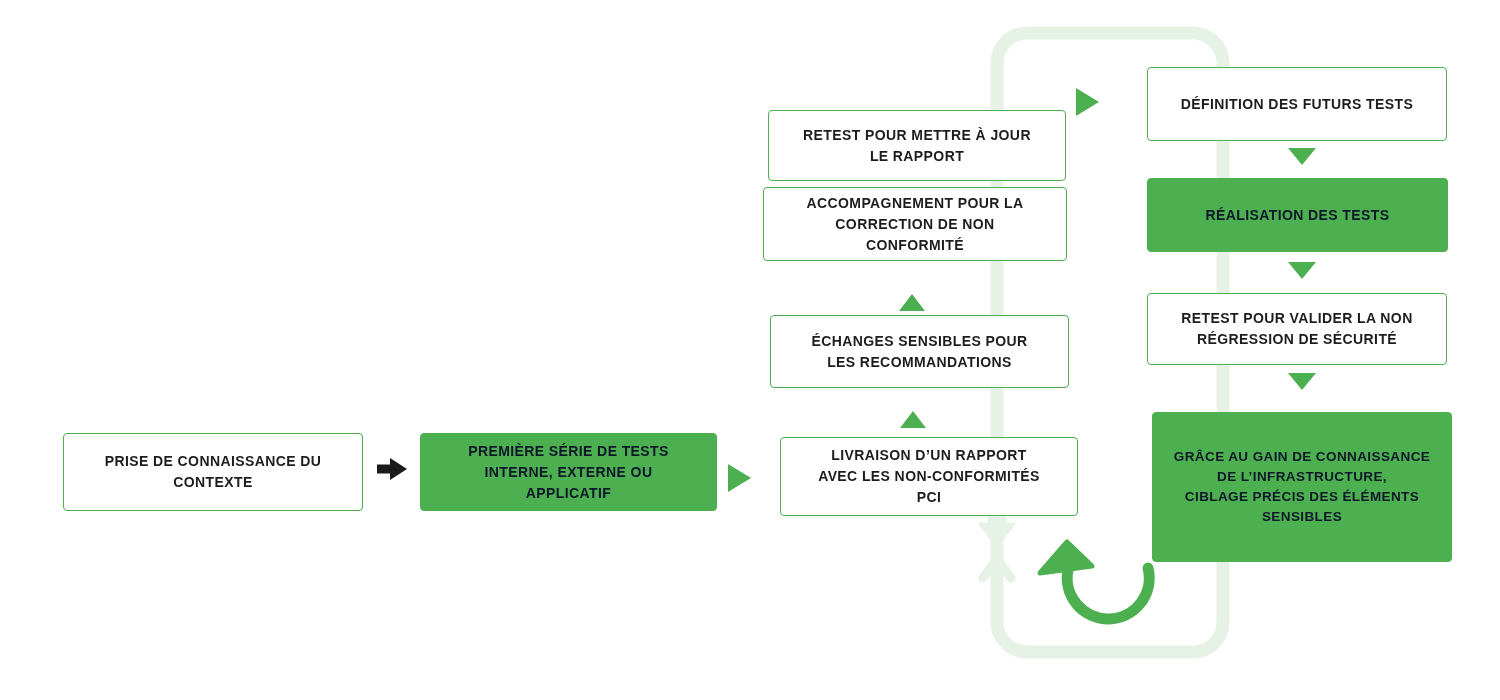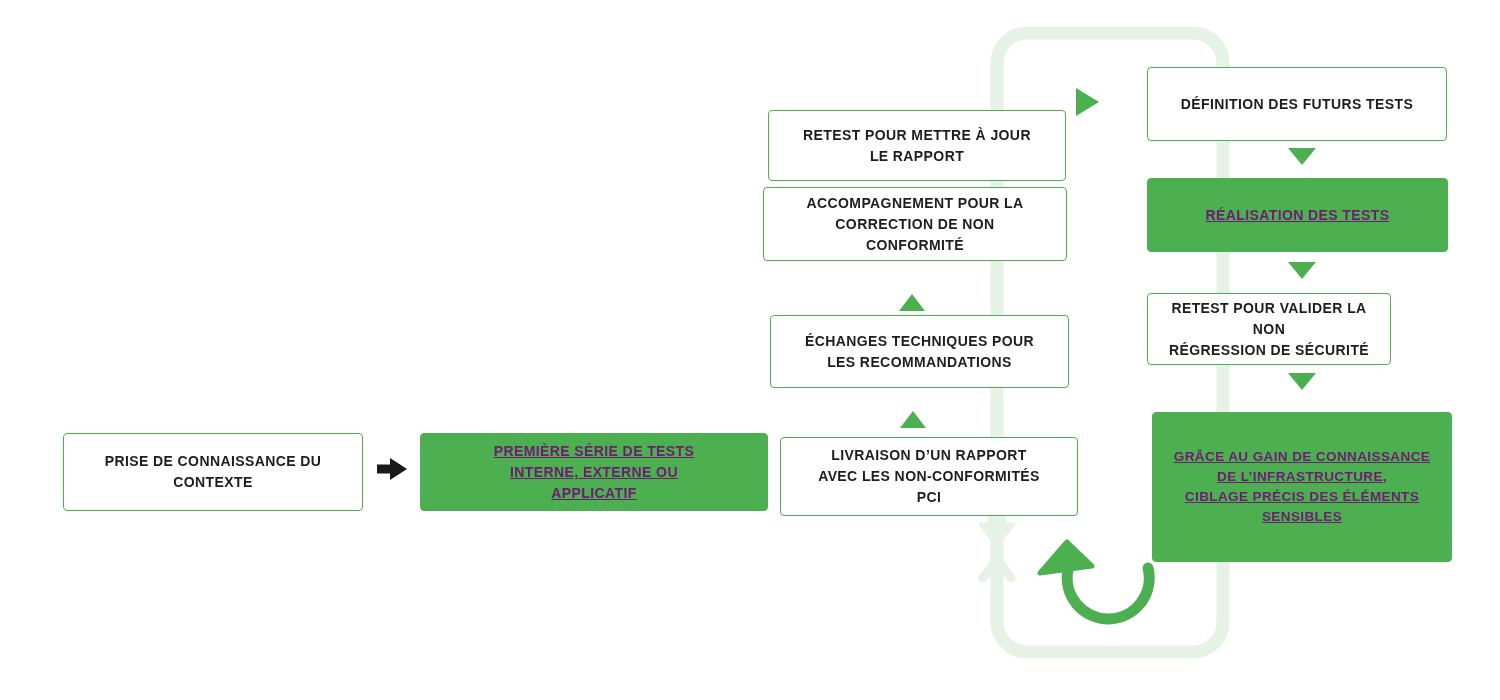--- a/index.html
+++ b/index.html
@@ -38,22 +38,21 @@
     padding: 3px 8px;
   }
   .node.outline {
     background: #ffffff;
     border: 1.5px solid #4caf50;
     color: #1d1d1d;
   }
   .node.filled {
     background: #4caf50;
     border: 1.5px solid #4caf50;
-    color: #701a75;
-    text-decoration: underline;
+    color: #0f172a;
   }
 
   .tri {
     position: absolute;
     z-index: 2;
     width: 0; height: 0;
   }
   .tri-up {
     border-left: 13px solid transparent;
     border-right: 13px solid transparent;
@@ -72,28 +71,28 @@
 
   .black-arrow {
     position: absolute;
     z-index: 2;
     left: 377px; top: 458px;
     width: 30px; height: 22px;
   }
 
   
   .n-prise        { left:  63px; top: 433px; width: 300px; height: 78px; text-align: center; }
-  .n-premiere     { left: 420px; top: 433px; width: 348px; height: 78px; }
+  .n-premiere     { left: 420px; top: 433px; width: 297px; height: 78px; }
   .n-livraison    { left: 768px; top: 437px; width: 298px; height: 79px; margin-left: 12px; }
   .n-echanges     { left: 770px; top: 315px; width: 299px; height: 73px; }
   .n-accompagnement{ left: 763px; top: 187px; width: 304px; height: 74px; }
   .n-retest-rapport{ left: 768px; top:  70px; width: 298px; height: 71px; margin-top: 40px; }
   .n-definition   { left: 1147px; top:  67px; width: 300px; height: 74px; }
   .n-realisation  { left: 1147px; top: 178px; width: 301px; height: 74px; }
-  .n-retest-valider{ left: 1147px; top: 293px; width: 244px; height: 72px; }
+  .n-retest-valider{ left: 1147px; top: 293px; width: 300px; height: 72px; }
   .n-ciblage      { left: 1152px; top: 412px; width: 300px; height: 150px; font-size: 13.5px; padding: 2px 11px; }
 
   
   .t-right-1 { left: 728px; top: 464px; }
   .t-right-2 { left: 1076px; top: 88px; }
   .t-up-1    { left: 900px; top: 411px; }
   .t-up-2    { left: 899px; top: 294px; }
   .t-up-3    { left: 898px; top: 160px; }
   .t-down-1  { left: 1288px; top: 148px; }
   .t-down-2  { left: 1288px; top: 262px; }
@@ -127,21 +126,21 @@
 INTERNE, EXTERNE OU
 APPLICATIF</div>
 
   <div class="tri tri-right t-right-1"></div>
 
   <div class="node outline n-livraison">LIVRAISON D’UN RAPPORT
 AVEC LES NON-CONFORMITÉS
 PCI</div>
 
   <div class="tri tri-up t-up-1"></div>
-  <div class="node outline n-echanges">ÉCHANGES TECHNIQUES POUR
+  <div class="node outline n-echanges">ÉCHANGES SENSIBLES POUR
 LES RECOMMANDATIONS</div>
 
   <div class="tri tri-up t-up-2"></div>
   <div class="node outline n-accompagnement">ACCOMPAGNEMENT POUR LA
 CORRECTION DE NON
 CONFORMITÉ</div>
 
   <div class="tri tri-up t-up-3"></div>
   <div class="node outline n-retest-rapport">RETEST POUR METTRE À JOUR
 LE RAPPORT</div>

